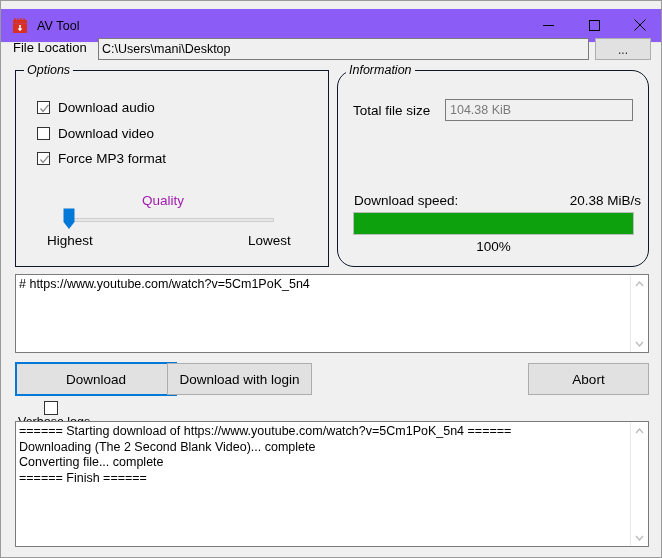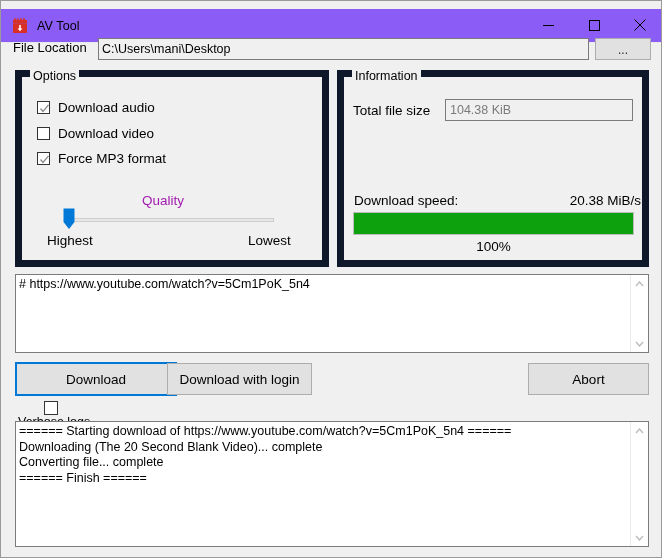--- a/index.html
+++ b/index.html
@@ -100,39 +100,40 @@
     display: flex;
     align-items: flex-end;
     justify-content: center;
     padding-bottom: 2px;
   }
 
   
   .groupbox {
     position: absolute;
     box-sizing: border-box;
-    border: 7px solid #0f172a;
+    border: 1px solid #0f172a;
     background: transparent;
+    font-style: italic;
   }
   .group-title {
     position: absolute;
     top: -8px;
     left: 8px;
     background: #f0f0f0;
     padding: 0 3px;
     font-size: 12.5px;
     color: #000;
   }
   #options-group {
     left: 14px; top: 69px;
     width: 314px; height: 197px;
   }
   #info-group {
     left: 336px; top: 69px;
-    width: 312px; height: 197px;
+    width: 312px; height: 197px; border-radius: 17px;
   }
 
   
   .checkrow {
     position: absolute;
     display: flex;
     align-items: center;
   }
   .cbox {
     width: 13px;
@@ -427,21 +428,21 @@
   <div class="btn" id="btn-download-login">Download with login</div>
   <div class="btn" id="btn-abort">Abort</div>
 
   <div class="checkrow" id="cb-verbose">
     <span class="cbox"></span>
     <span class="cblabel">Verbose logs</span>
   </div>
 
   <div class="textbox" id="log-box">
     <div class="textbox-content">====== Starting download of https://www.youtube.com/watch?v=5Cm1PoK_5n4 ======
-Downloading (The 20 Second Blank Video)... complete
+Downloading (The 2 Second Blank Video)... complete
 Converting file... complete
 ====== Finish ======</div>
     <div class="scrollbar">
       <div class="sb-arrow sb-up">
         <svg width="9" height="6" viewBox="0 0 9 6">
             <polyline points="1,5 4.5,1 8,5" fill="none" stroke="#bdbdbd" stroke-width="1.4"></polyline>
           </svg>
       </div>
       <div class="sb-arrow sb-down">
         <svg width="9" height="6" viewBox="0 0 9 6">

